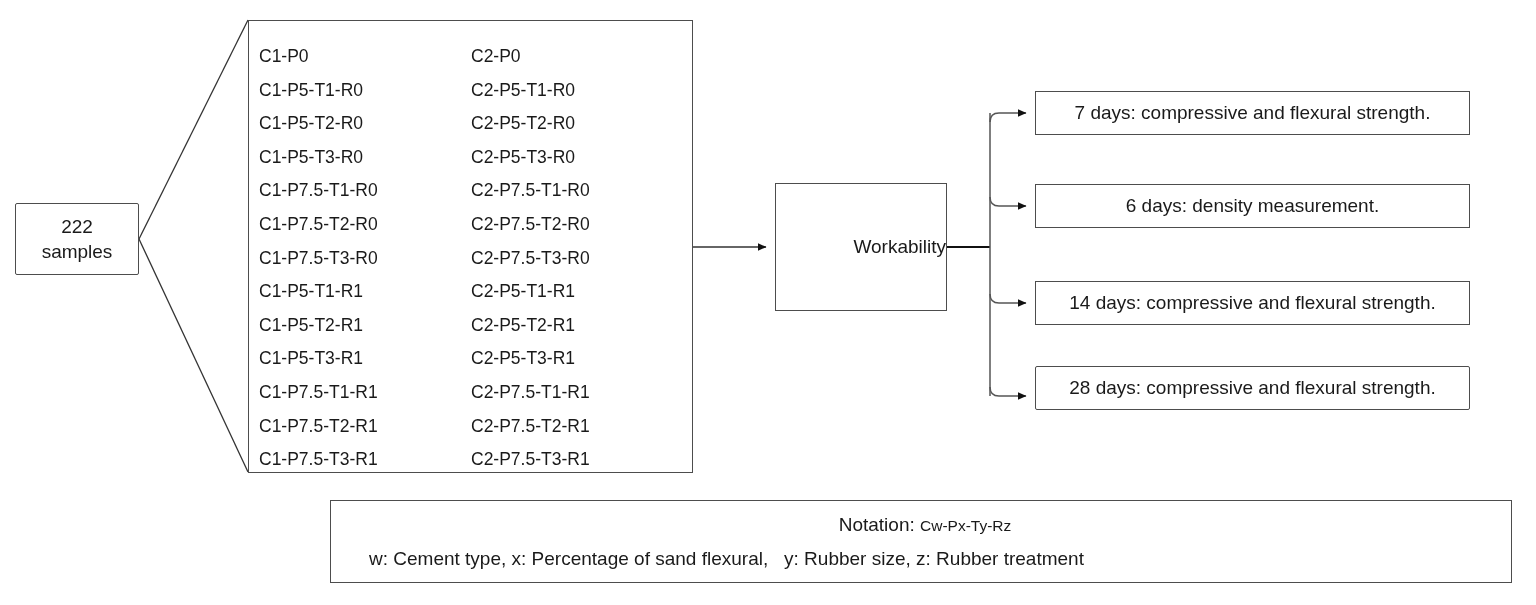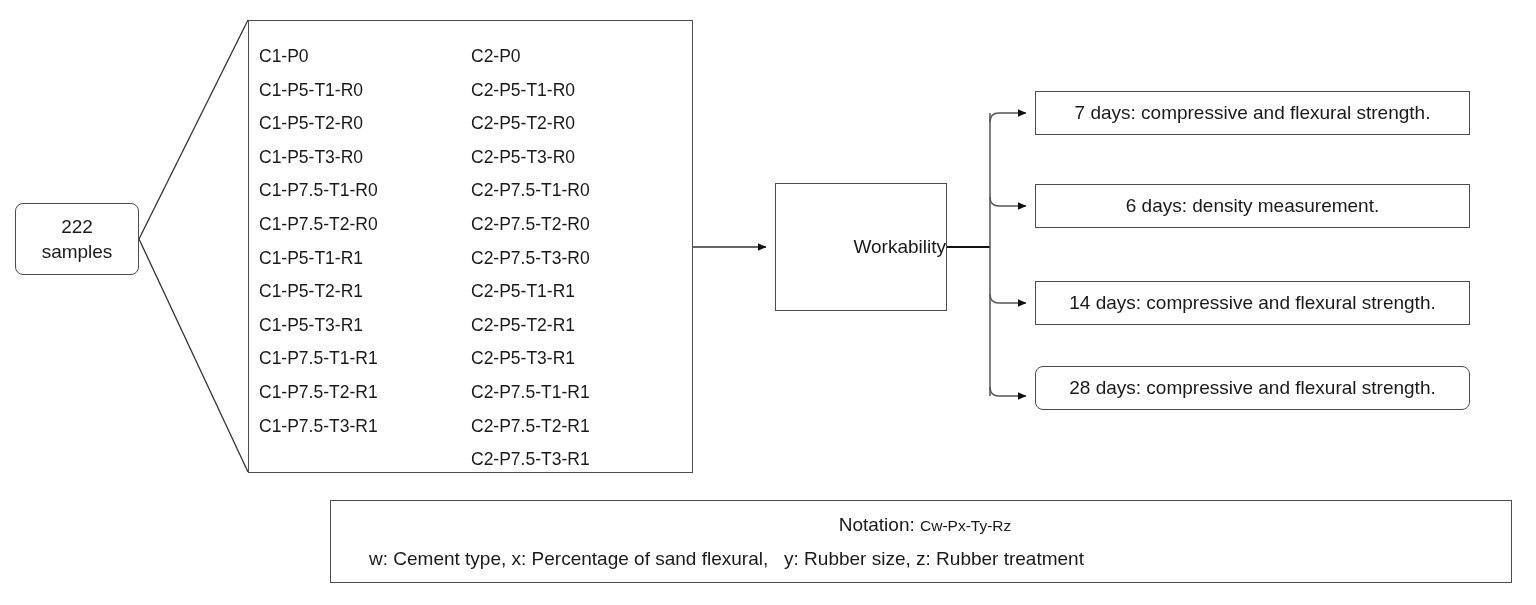--- a/index.html
+++ b/index.html
@@ -24,21 +24,21 @@
     height: 605px;
     pointer-events: none;
   }
   .box {
     position: absolute;
     box-sizing: border-box;
     border: 1px solid #4d4d4d;
     background: #ffffff;
   }
   .rounded {
-    border-radius: 8px;
+    border-radius: 2px;
   }
   
   #samples-box {
     left: 15px;
     top: 203px;
     width: 124px;
     height: 72px;
     display: flex;
     align-items: center;
     justify-content: center;
@@ -166,20 +166,21 @@
 
   <div class="box" id="list-box">
     <div class="list-cols">
       <div class="list-col">
         <div class="row">C1-P0</div>
         <div class="row">C1-P5-T1-R0</div>
         <div class="row">C1-P5-T2-R0</div>
         <div class="row">C1-P5-T3-R0</div>
         <div class="row">C1-P7.5-T1-R0</div>
         <div class="row">C1-P7.5-T2-R0</div>
+        <div class="row">C1-P7.5-T3-R0</div>
         <div class="row">C1-P5-T1-R1</div>
         <div class="row">C1-P5-T2-R1</div>
         <div class="row">C1-P5-T3-R1</div>
         <div class="row">C1-P7.5-T1-R1</div>
         <div class="row">C1-P7.5-T2-R1</div>
         <div class="row">C1-P7.5-T3-R1</div>
       </div>
       <div class="list-col">
         <div class="row">C2-P0</div>
         <div class="row">C2-P5-T1-R0</div>

